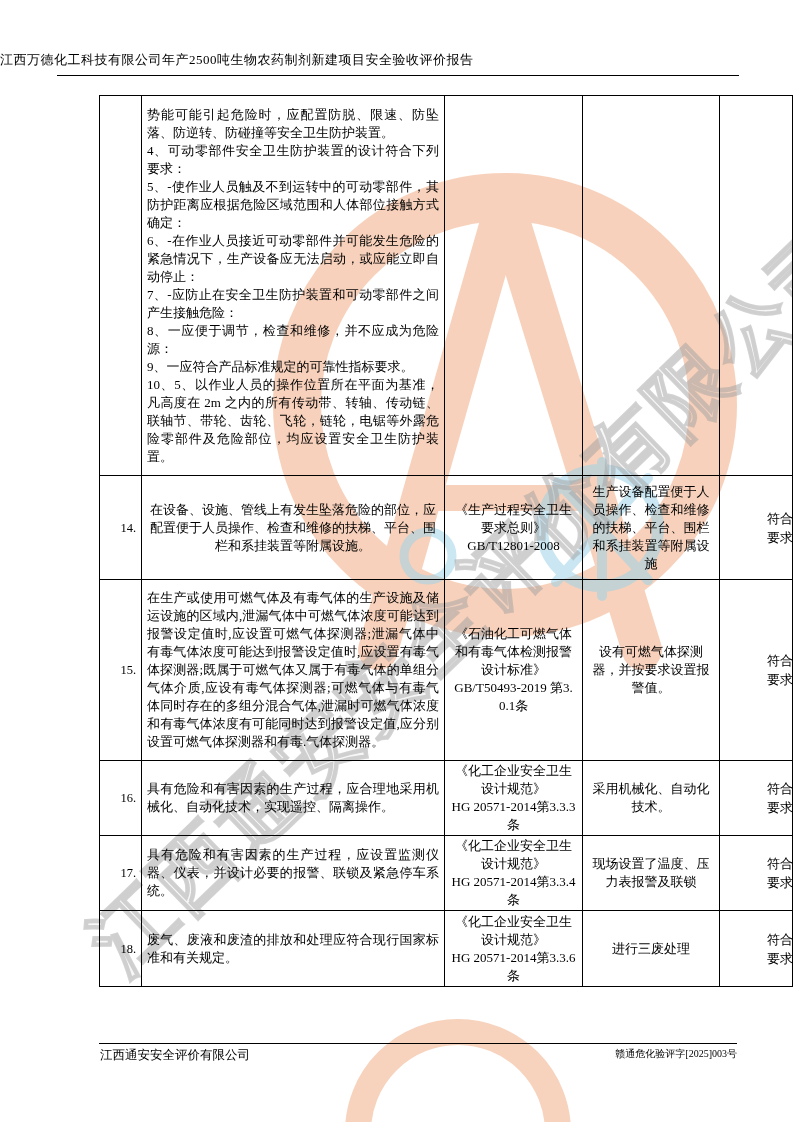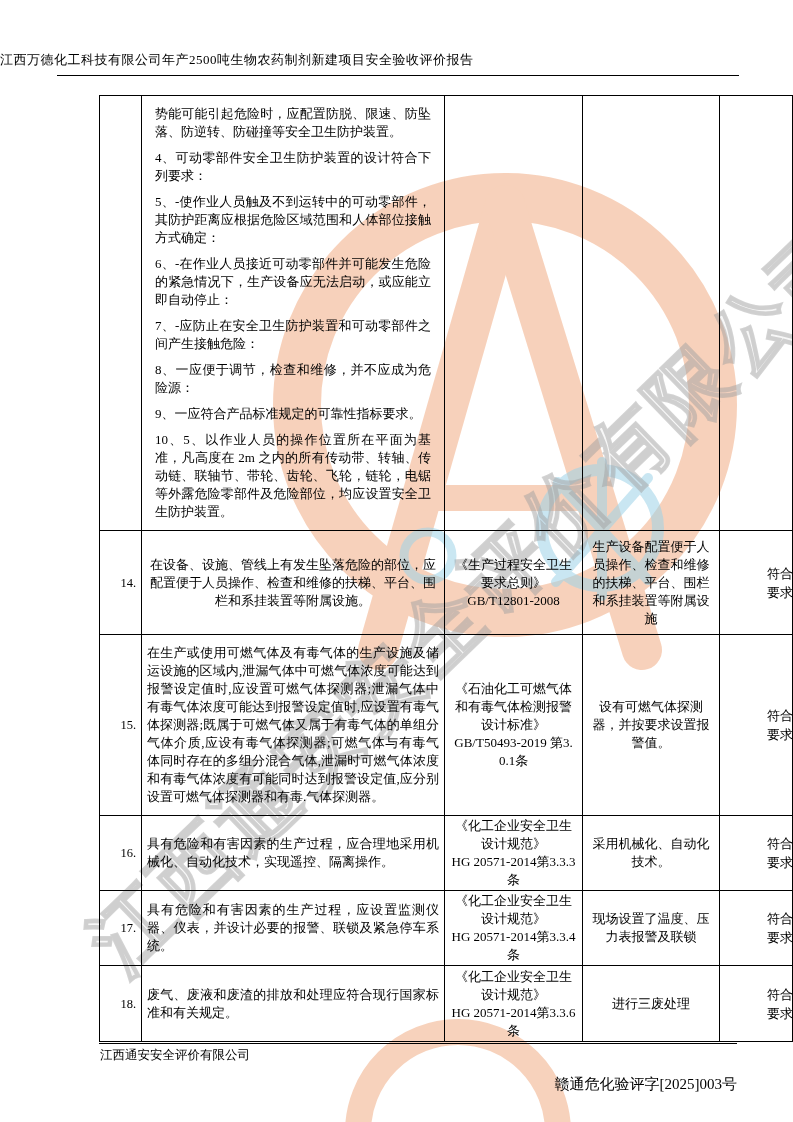--- a/index.html
+++ b/index.html
@@ -28,29 +28,29 @@
     vertical-align:middle;word-break:break-all;
   }
   .c-num{width:31px;text-align:right;font-size:12.5px;padding:1px 1px;}
   .c-content{width:292px;text-align:justify;text-justify:inter-ideograph;}
   .c-content.centered{text-align:center;}
   .c-basis{width:127px;text-align:center;}
   .c-situation{width:126px;text-align:center;}
   .c-concl{width:62px;text-align:center;}
   .concl{display:inline-block;width:2em;line-height:19px;margin-left:42px;}
   .cont-cell{vertical-align:top;}
-  .para{margin:8px;}
+  .para{margin:0;}
   
   .footer-rule{
     position:absolute;top:1043px;left:99px;width:638px;
     border-top:1.6px solid #000;z-index:2;
   }
   .f-left{position:absolute;top:1047px;left:100px;font-size:12.5px;z-index:2;}
   .f-center{position:absolute;top:1047px;left:0;width:100%;text-align:center;font-size:12.5px;z-index:2;}
-  .f-right{position:absolute;top:1047px;right:56px;font-size:15px;z-index:2;margin-top:28px;}
+  .f-right{position:absolute;top:1047px;right:56px;font-size:10px;z-index:2;}
   
   .wm-svg{position:absolute;left:0;top:0;z-index:1;pointer-events:none;}
   .wm-diag{
     position:absolute;left:66px;top:918px;z-index:1;pointer-events:none;
     transform:rotate(-44deg);transform-origin:0 0;
     white-space:nowrap;font-size:82px;font-weight:bold;letter-spacing:4px;
     color:rgba(200,200,200,0.15);
     -webkit-text-stroke:2px rgba(158,158,158,0.45);
   }
   .wm-red{

